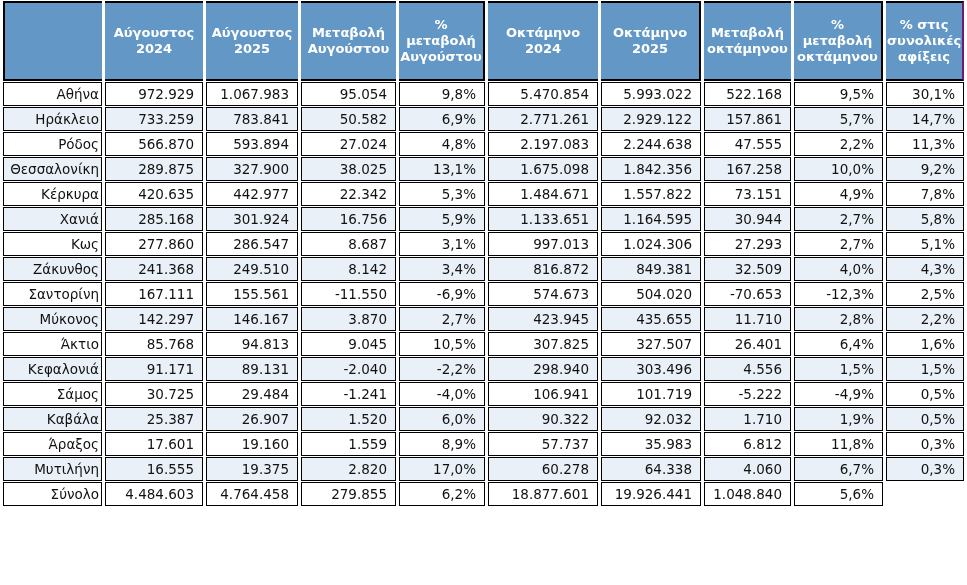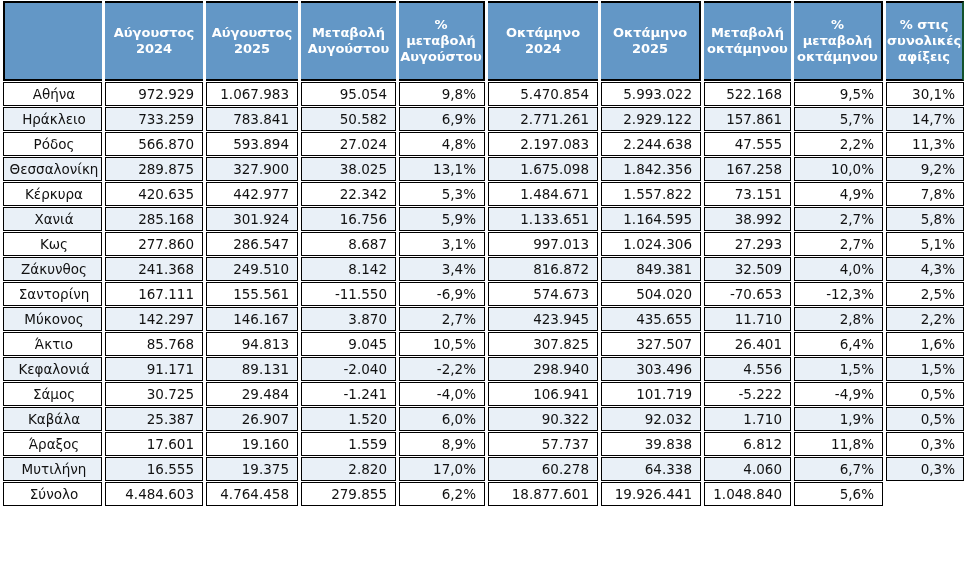--- a/index.html
+++ b/index.html
@@ -25,35 +25,35 @@
     text-align: center;
     vertical-align: middle;
     white-space: pre-line;
     padding: 2px 1px;
     height: 72px;
     border-top: 2px solid #000;
     border-bottom: 2px solid #000;
     overflow: hidden;
   }
   th:first-child { border-left: 2px solid #000; }
-  th:last-child  { border-right: 2px solid #14532d; }
+  th:last-child  { border-right: 2px solid #701a75; }
   th.sep { border-right: 2px solid #000; }
   td {
     border: 1px solid #000;
     font-size: 13.5px;
     color: #111111;
     height: 18px;
     padding: 2px 8px 2px 4px;
     white-space: nowrap;
     overflow: hidden;
     vertical-align: middle;
     background: #ffffff;
   }
   td.num { text-align: right; }
-  td.name { text-align: center; padding-left: 5px; padding-right: 2px; }
+  td.name { text-align: right; padding-left: 5px; padding-right: 2px; }
   tbody tr:nth-child(even) td { background: #E9F0F7; }
   td.blank { border: none; background: #ffffff !important; }
 </style>
 </head>
 <body>
 
 <div class="page">
   <table>
     <colgroup>
       <col style="width:99px">
@@ -154,21 +154,21 @@
     <td class="num">7,8%</td>
   </tr>
         <tr>
     <td class="name">Χανιά</td>
     <td class="num">285.168</td>
     <td class="num">301.924</td>
     <td class="num">16.756</td>
     <td class="num">5,9%</td>
     <td class="num">1.133.651</td>
     <td class="num">1.164.595</td>
-    <td class="num">38.992</td>
+    <td class="num">30.944</td>
     <td class="num">2,7%</td>
     <td class="num">5,8%</td>
   </tr>
         <tr>
     <td class="name">Κως</td>
     <td class="num">277.860</td>
     <td class="num">286.547</td>
     <td class="num">8.687</td>
     <td class="num">3,1%</td>
     <td class="num">997.013</td>
@@ -261,21 +261,21 @@
     <td class="num">1,9%</td>
     <td class="num">0,5%</td>
   </tr>
         <tr>
     <td class="name">Άραξος</td>
     <td class="num">17.601</td>
     <td class="num">19.160</td>
     <td class="num">1.559</td>
     <td class="num">8,9%</td>
     <td class="num">57.737</td>
-    <td class="num">39.838</td>
+    <td class="num">35.983</td>
     <td class="num">6.812</td>
     <td class="num">11,8%</td>
     <td class="num">0,3%</td>
   </tr>
         <tr>
     <td class="name">Μυτιλήνη</td>
     <td class="num">16.555</td>
     <td class="num">19.375</td>
     <td class="num">2.820</td>
     <td class="num">17,0%</td>

